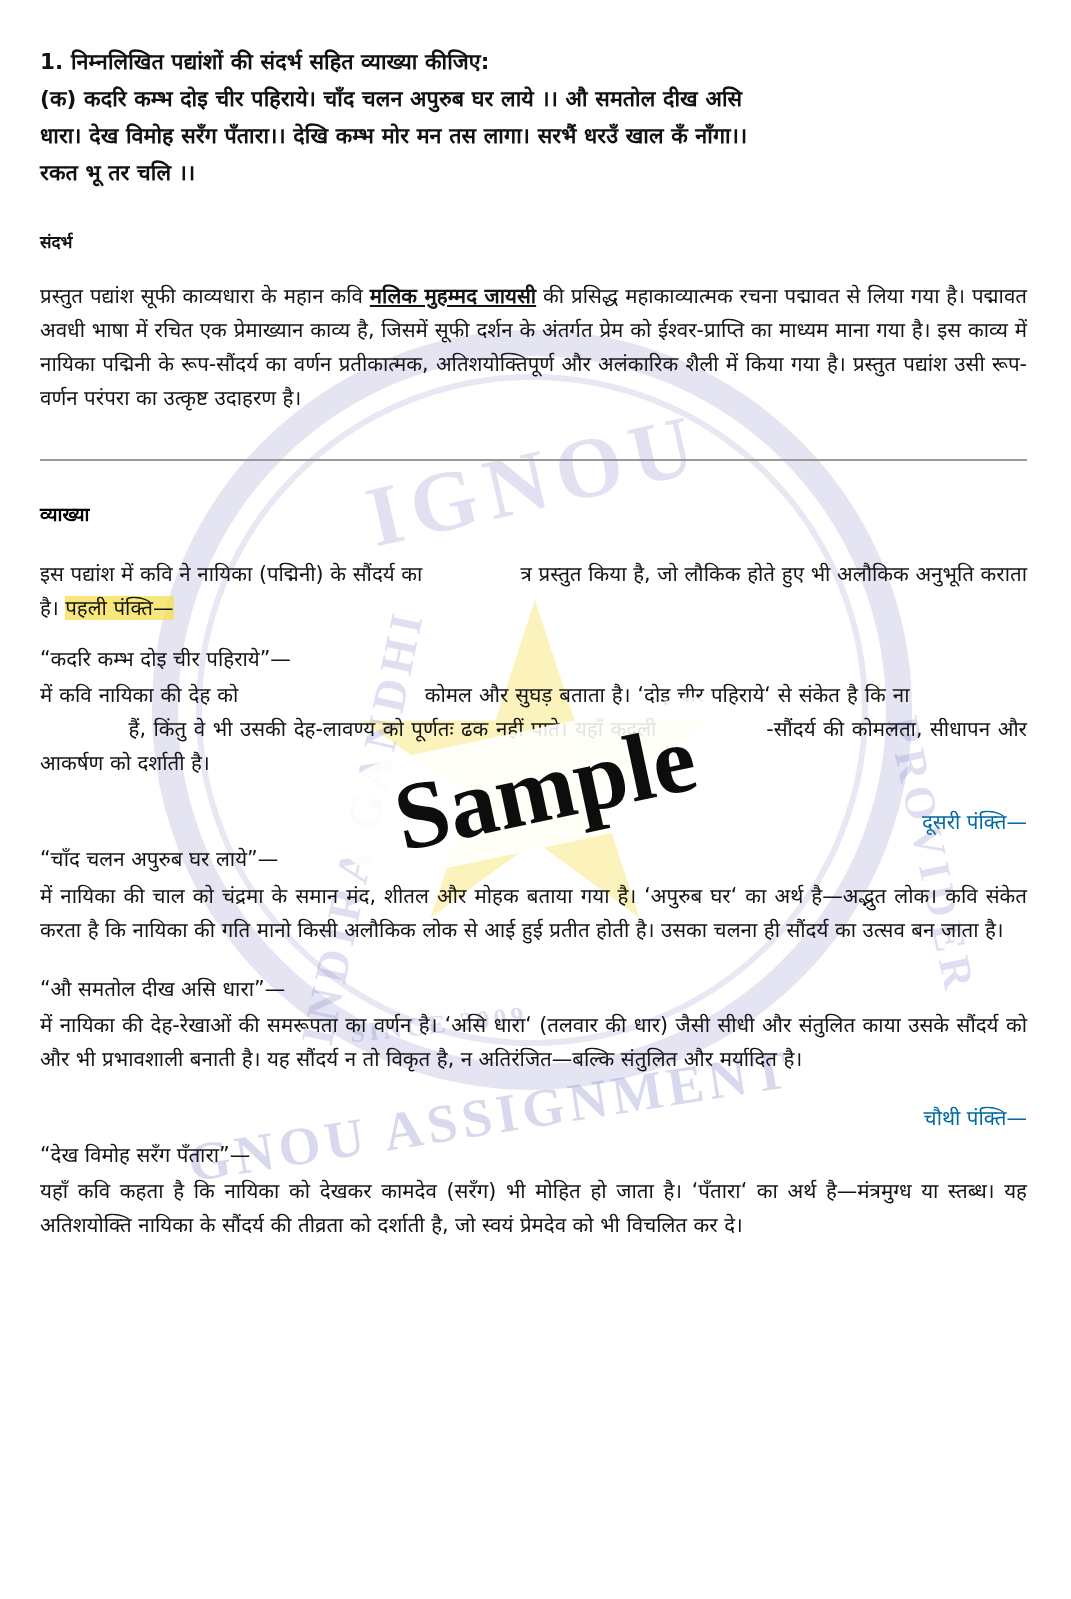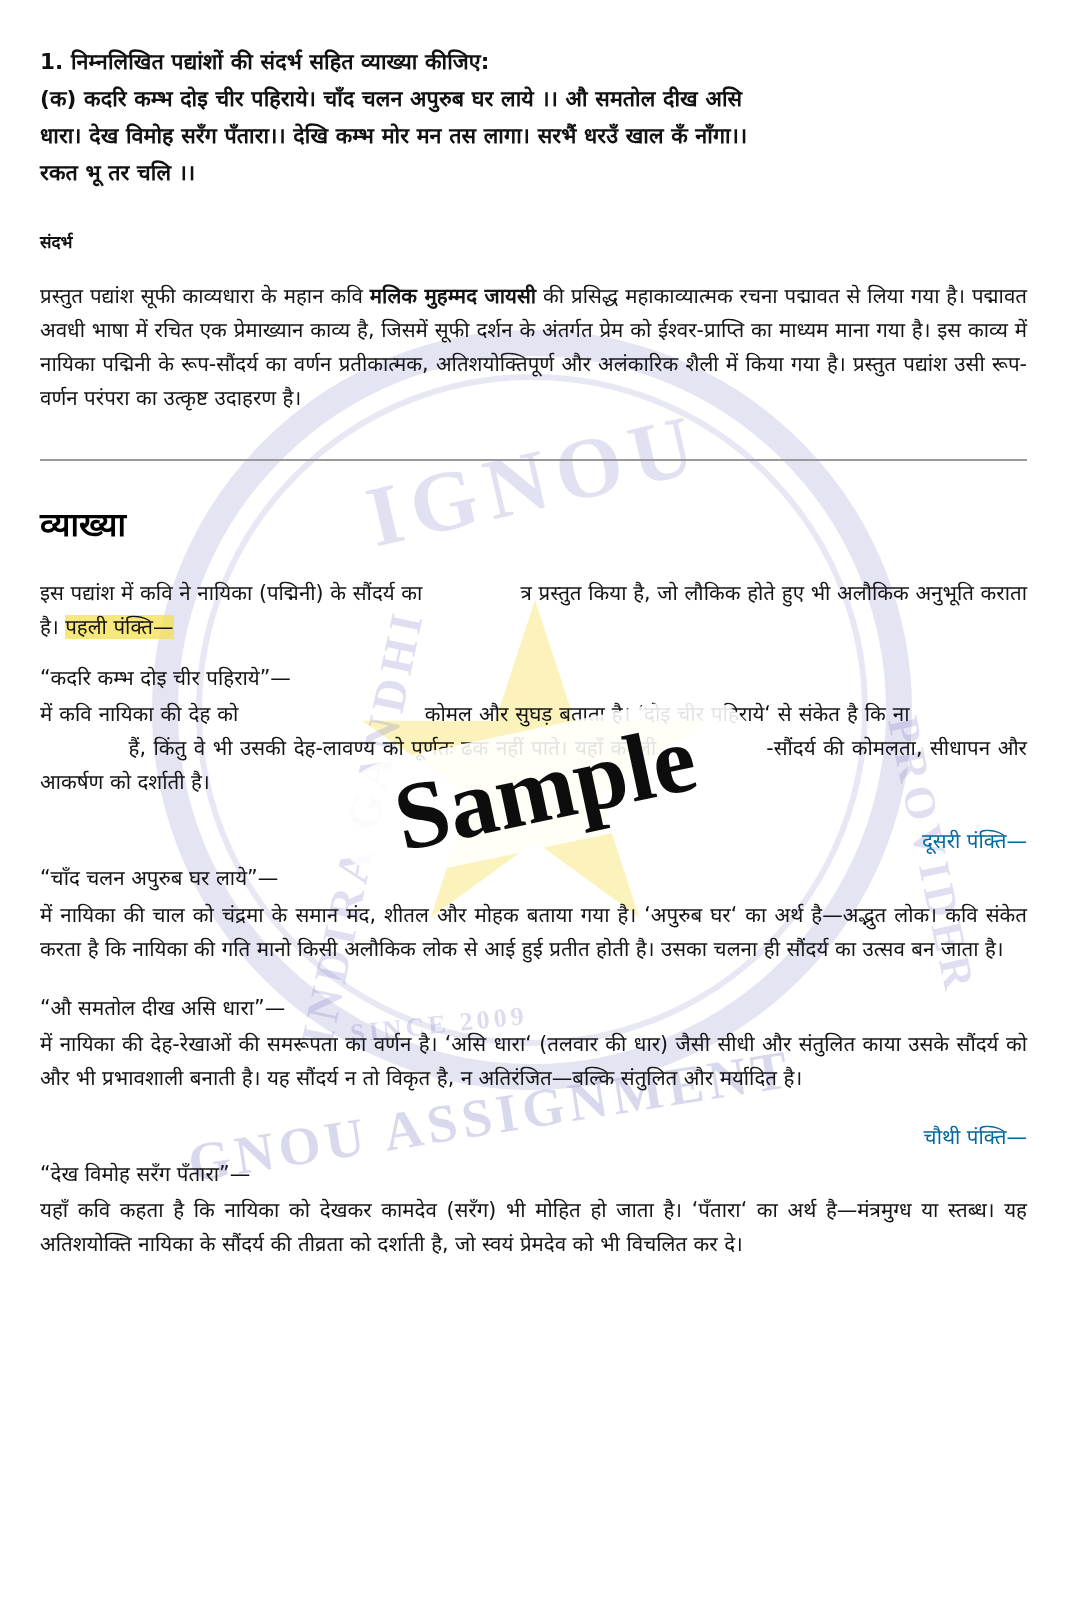--- a/index.html
+++ b/index.html
@@ -175,30 +175,31 @@
   }
   p.para {
     font-size: 20.5px;
     line-height: 1.66;
     color: #141414;
     margin: 0 0 18px 0;
     text-align: justify;
   }
   .b {
     font-weight: bold;
+    text-decoration: underline;
   }
   .it {
   }
   hr.rule {
     border: none;
     border-top: 2px solid #9a9a9a;
     margin: 44px 0 40px 0;
   }
   .vyakhya-head {
-    font-size: 33px;
+    font-size: 19px;
     font-weight: bold;
     margin: 0 0 30px 0;
   }
   .hl {
     background: rgba(246, 224, 80, 0.75);
   }
   .pangti {
     font-size: 20.5px;
     line-height: 1.62;
     margin: 0 0 4px 0;

